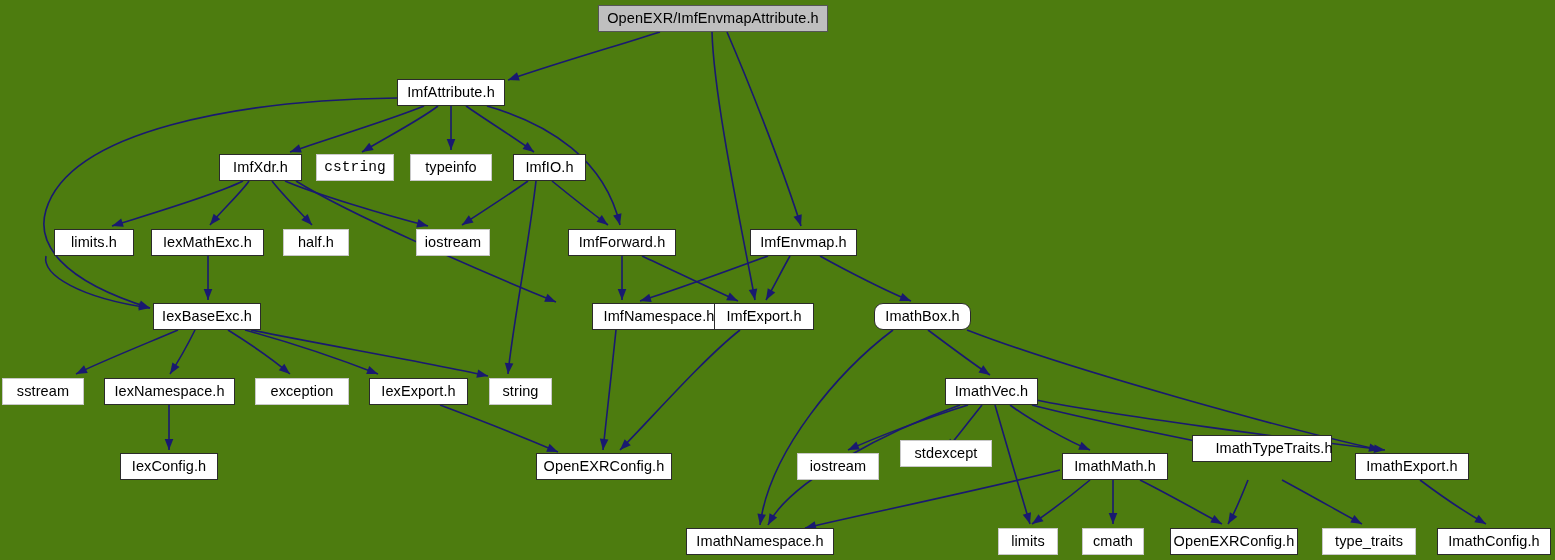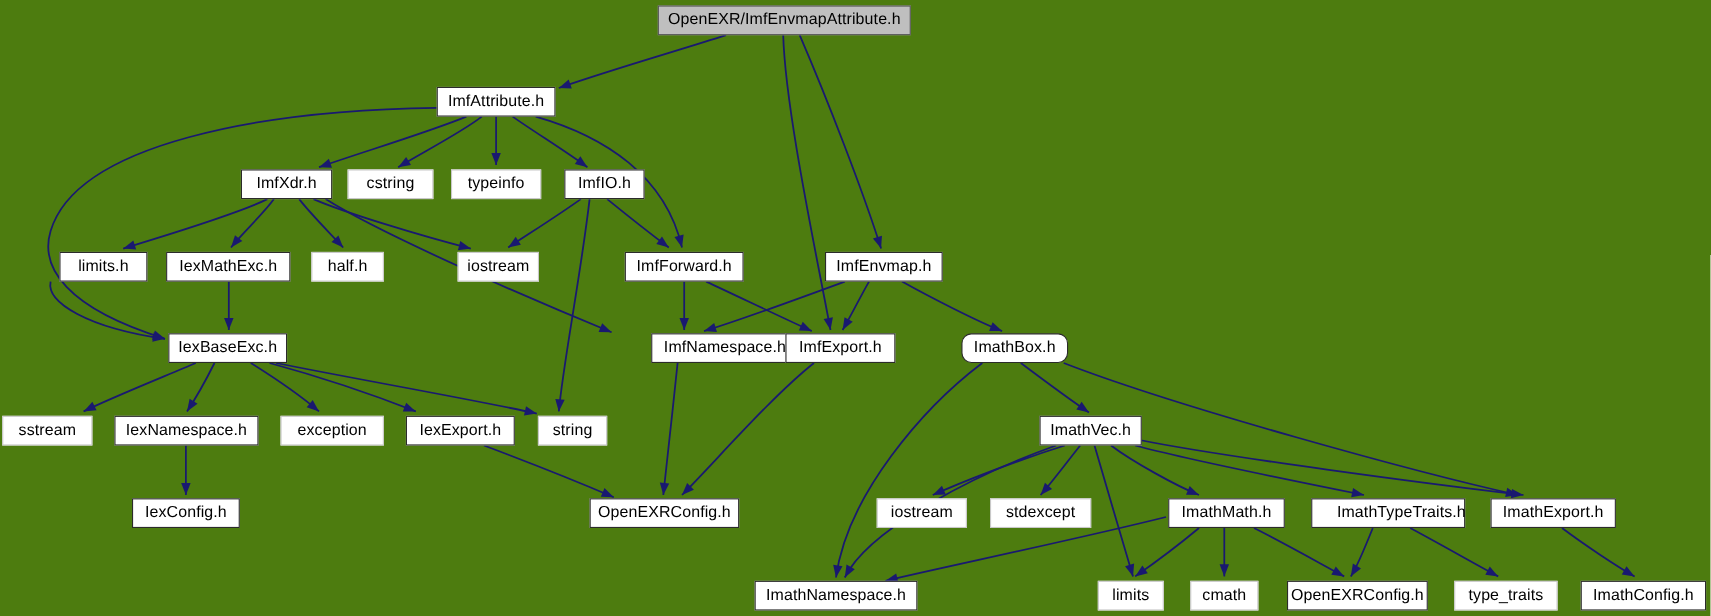--- a/index.html
+++ b/index.html
@@ -167,21 +167,21 @@
   <div id="nodes-layer">
       <div class="gnode root" style="left: 598px; top: 5px; width: 230px; height: 27px;">
         <span class="gnode-label">OpenEXR/ImfEnvmapAttribute.h</span>
       </div>
       <div class="gnode dark" style="left: 397px; top: 79px; width: 108px; height: 27px;">
         <span class="gnode-label">ImfAttribute.h</span>
       </div>
       <div class="gnode dark" style="left: 219px; top: 154px; width: 83px; height: 27px;">
         <span class="gnode-label">ImfXdr.h</span>
       </div>
-      <div class="gnode light" style="left: 316px; top: 154px; width: 78px; height: 27px;">
+      <div class="gnode light" style="left: 316px; top: 154px; width: 78px; height: 27px; font-family: Liberation Mono, monospace;">
         <span class="gnode-label">cstring</span>
       </div>
       <div class="gnode light" style="left: 410px; top: 154px; width: 82px; height: 27px;">
         <span class="gnode-label">typeinfo</span>
       </div>
       <div class="gnode dark" style="left: 513px; top: 154px; width: 73px; height: 27px;">
         <span class="gnode-label">ImfIO.h</span>
       </div>
       <div class="gnode dark" style="left: 54px; top: 229px; width: 80px; height: 27px;">
         <span class="gnode-label">limits.h</span>
@@ -233,27 +233,27 @@
       </div>
       <div class="gnode dark" style="left: 120px; top: 453px; width: 98px; height: 27px;">
         <span class="gnode-label">IexConfig.h</span>
       </div>
       <div class="gnode dark" style="left: 536px; top: 453px; width: 136px; height: 27px;">
         <span class="gnode-label">OpenEXRConfig.h</span>
       </div>
       <div class="gnode light" style="left: 797px; top: 453px; width: 82px; height: 27px;">
         <span class="gnode-label">iostream</span>
       </div>
-      <div class="gnode light" style="left: 900px; top: 453px; width: 92px; height: 27px; text-align: right;">
+      <div class="gnode light" style="left: 900px; top: 440px; width: 92px; height: 27px; text-align: right;">
         <span class="gnode-label">stdexcept</span>
       </div>
       <div class="gnode dark" style="left: 1062px; top: 453px; width: 106px; height: 27px;">
         <span class="gnode-label">ImathMath.h</span>
       </div>
-      <div class="gnode dark" style="left: 1192px; top: 453px; width: 140px; height: 27px; padding-left: 24px;">
+      <div class="gnode dark" style="left: 1192px; top: 435px; width: 140px; height: 27px; padding-left: 24px;">
         <span class="gnode-label">ImathTypeTraits.h</span>
       </div>
       <div class="gnode dark" style="left: 1355px; top: 453px; width: 114px; height: 27px;">
         <span class="gnode-label">ImathExport.h</span>
       </div>
       <div class="gnode dark" style="left: 686px; top: 528px; width: 148px; height: 27px;">
         <span class="gnode-label">ImathNamespace.h</span>
       </div>
       <div class="gnode light" style="left: 998px; top: 528px; width: 60px; height: 27px;">
         <span class="gnode-label">limits</span>

